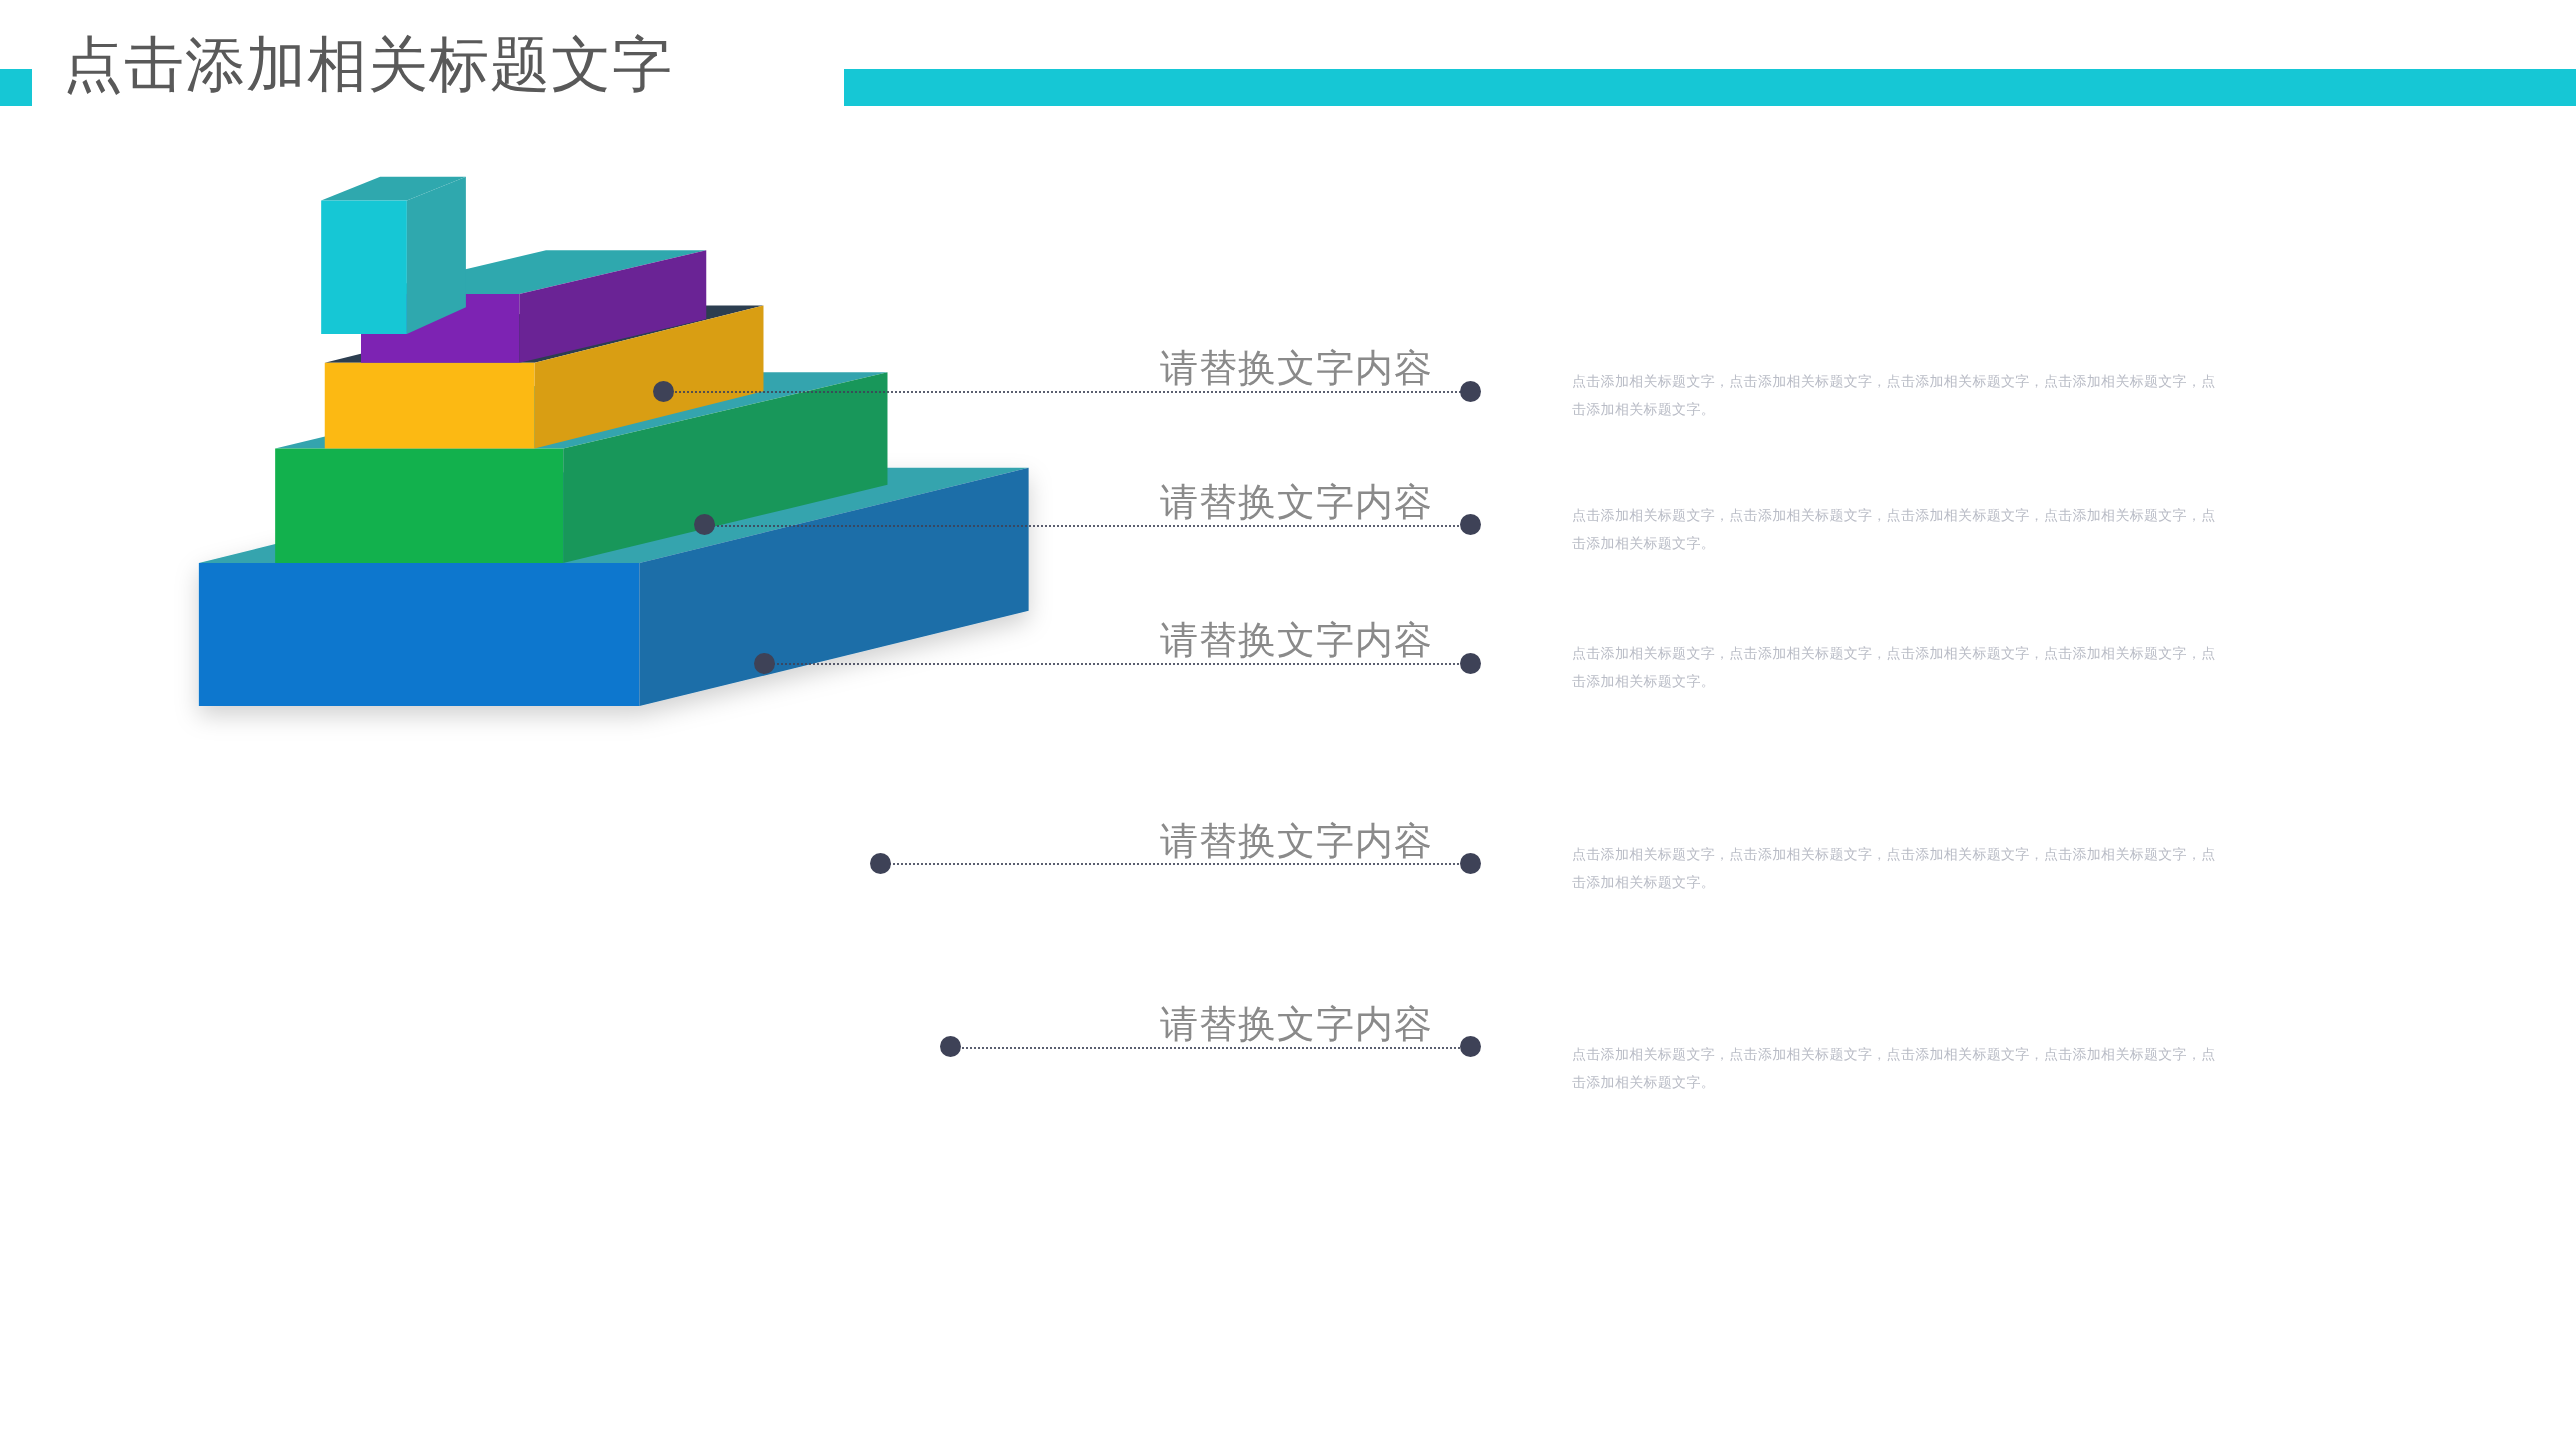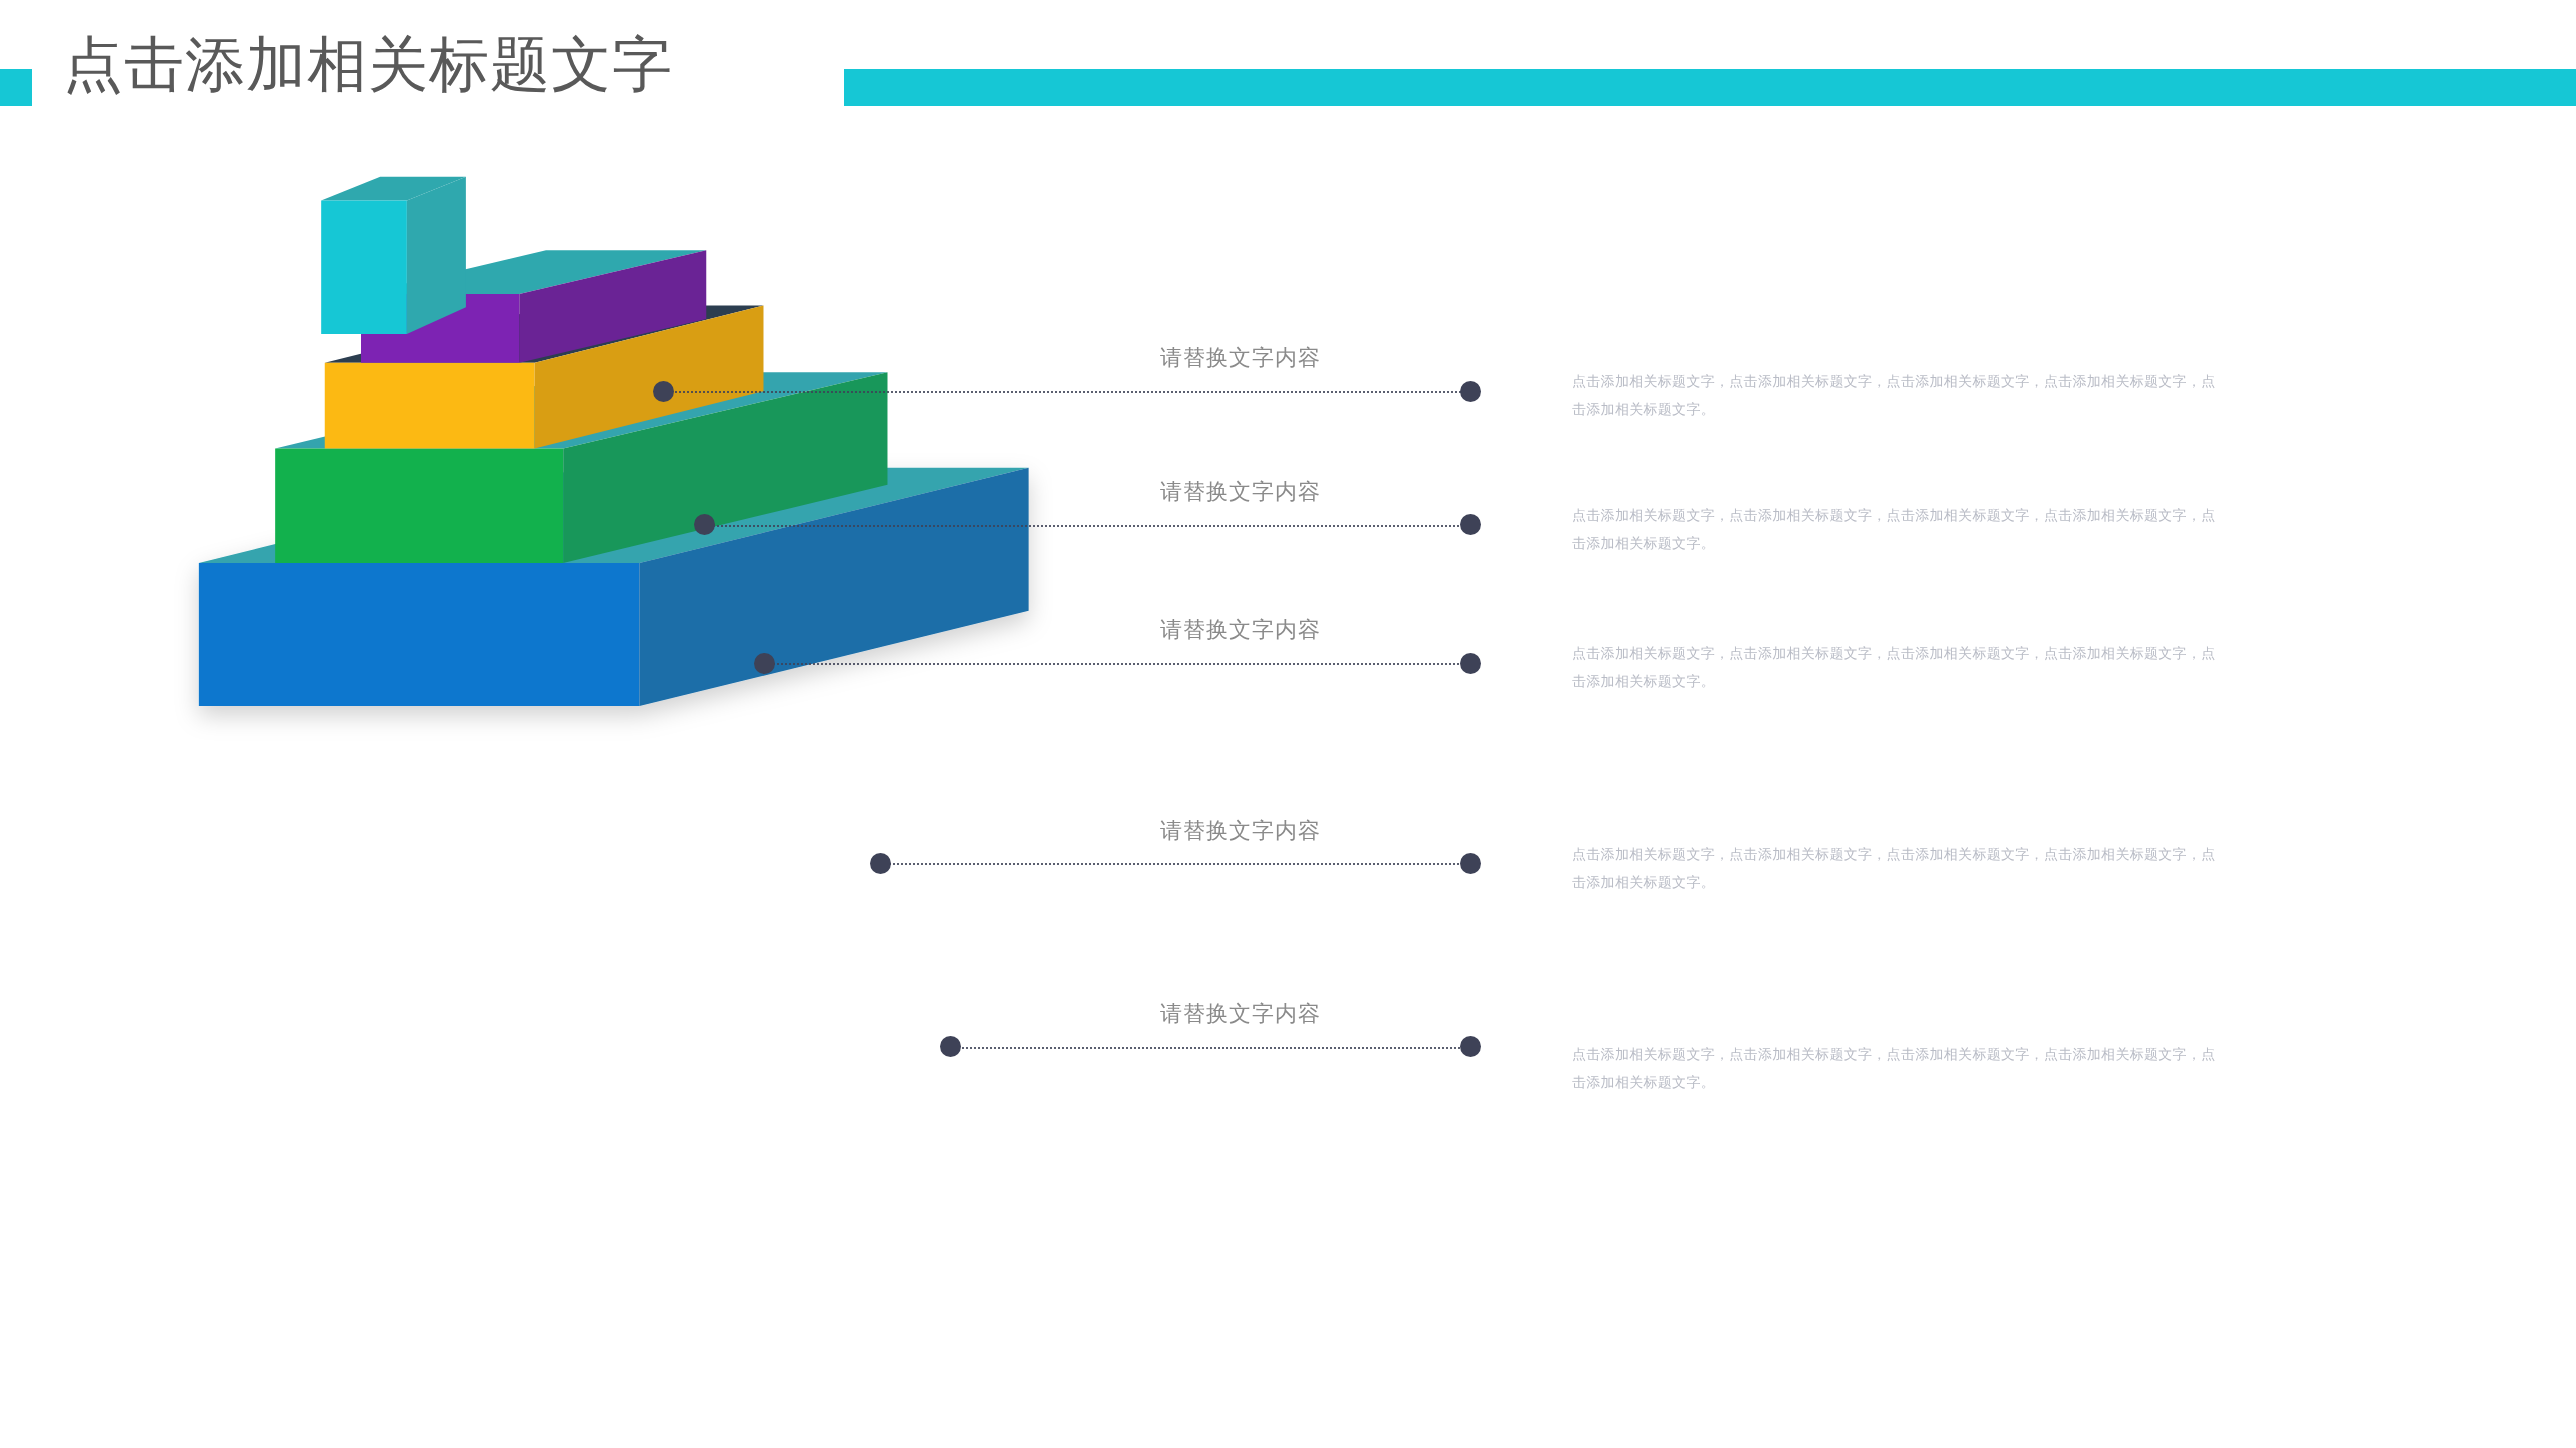--- a/index.html
+++ b/index.html
@@ -63,21 +63,21 @@
     opacity: .85;
   }
   .dot {
     position: absolute;
     width: 21px; height: 21px;
     border-radius: 50%;
     background: #3E4257;
   }
   .row-label {
     position: absolute;
-    font-size: 22px;
+    font-size: 38px;
     color: #8A8A8A;
     white-space: nowrap;
     letter-spacing: 1px;
     font-family: Liberation Mono, monospace;
   }
   .row-body {
     position: absolute;
     width: 649px;
     font-size: 14px;
     line-height: 2.0;

